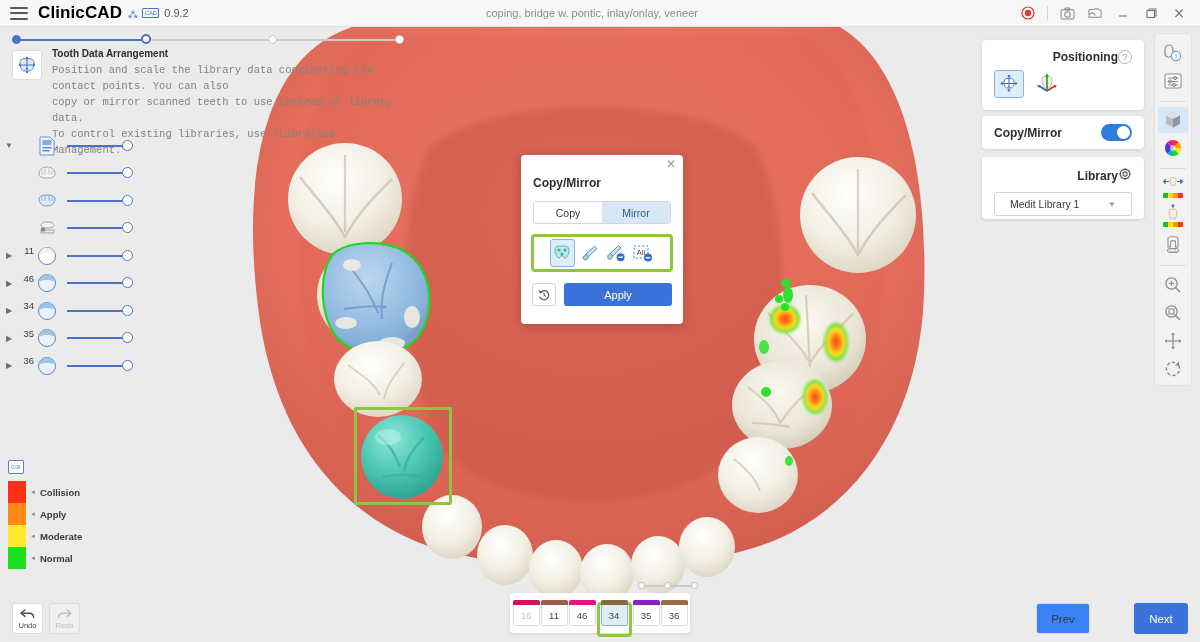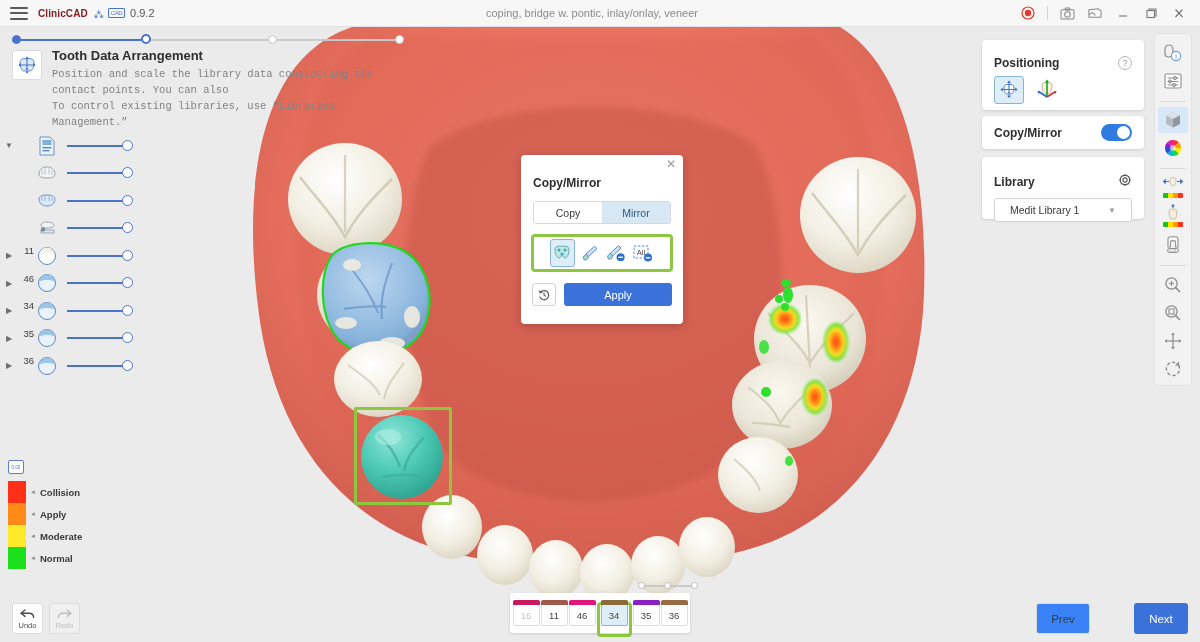--- a/index.html
+++ b/index.html
@@ -14,21 +14,21 @@
 
   
   .titlebar {
     position: absolute; top: 0; left: 0; width: 1200px; height: 27px;
     background: #f7f7f7; border-bottom: 1px solid #e0e0e0;
     display: flex; align-items: center;
   }
   .hamburger { width: 18px; height: 13px; margin-left: 10px; margin-right: 10px;
     display: flex; flex-direction: column; justify-content: space-between; cursor: pointer; }
   .hamburger i { display: block; height: 2px; background: #5a5a5a; border-radius: 1px; }
-  .brand { font-size: 10px; font-weight: bold; color: #7f1d1d; letter-spacing: .1px; text-align: right; }
+  .brand { font-size: 17px; font-weight: bold; color: #000000; letter-spacing: .1px; text-align: right; }
   .brand-badges { display: flex; align-items: center; gap: 4px; margin-left: 6px; }
   .badge-ic { font-size: 9px; color: #4a73c8; }
   .badge-box { border: 1px solid #4a73c8; color: #4a73c8; font-size: 6px;
     padding: 0 2px; border-radius: 1px; line-height: 8px; letter-spacing: -.5px; }
   .ver { font-size: 11px; color: #555; margin-left: 5px; }
   .tb-center { position: absolute; left: 0; right: 16px; text-align: center;
     font-size: 11px; color: #8a8a8a; pointer-events: none; }
   .tb-right { margin-left: auto; display: flex; align-items: center; gap: 2px; padding-right: 8px; }
   .tb-btn { width: 26px; height: 24px; display: flex; align-items: center; justify-content: center;
     cursor: pointer; color: #6e6e6e; }
@@ -40,21 +40,21 @@
   .step-fill { position: absolute; top: 6px; left: 0; width: 129px; height: 2px; background: #4a73c8; }
   .step-dot { position: absolute; top: 2px; width: 9px; height: 9px; border-radius: 50%;
     background: #fff; border: 1.5px solid #c4c4c4; cursor: pointer; }
   .step-dot.done { background: #4a73c8; border-color: #4a73c8; }
   .step-dot.current { background: #fff; border-color: #4a73c8; border-width: 2px; width: 10px; height: 10px; top: 1px; }
 
   
   .info { position: absolute; top: 48px; left: 12px; width: 400px; display: flex; gap: 10px; }
   .info-ic { width: 30px; height: 30px; flex: 0 0 30px; background: #fff; border: 1px solid #dcdcdc;
     border-radius: 3px; display: flex; align-items: center; justify-content: center; margin-top: 2px; }
-  .info-title { font-size: 13px; font-weight: bold; color: #2e2e2e; margin-bottom: 3px; }
+  .info-title { font-size: 10px; font-weight: bold; color: #2e2e2e; margin-bottom: 3px; }
   .info-desc { font-size: 10.5px; color: #828282; line-height: 16px; font-family: Liberation Mono, monospace; }
 
   
   .leftlist { position: absolute; top: 132px; left: 0; width: 160px; }
   .row { display: flex; align-items: center; height: 27.5px; }
   .caret { width: 18px; text-align: center; font-size: 8px; color: #6d6d6d; cursor: pointer; }
   .caret.down::before { content: "▼"; }
   .caret.right::before { content: "▶"; }
   .row-num { width: 16px; font-size: 9.5px; color: #3a3a3a; text-align: right;
     align-self: flex-start; margin-top: 3px; }
@@ -103,21 +103,21 @@
   
   .rpanel { position: absolute; right: 56px; width: 162px; background: #fff;
     border-radius: 4px; box-shadow: 0 1px 3px rgba(0,0,0,.12); }
   .rp-pos { top: 40px; height: 70px; }
   .rp-cm  { top: 116px; height: 33px; display: flex; align-items: center;
     justify-content: space-between; padding: 0 12px; }
   .rp-lib { top: 157px; height: 62px; }
   .rp-title { font-size: 12px; font-weight: bold; color: #2e2e2e; }
   .help-ic { width: 14px; height: 14px; border-radius: 50%; border: 1px solid #b6b6b6;
     color: #9a9a9a; font-size: 9px; text-align: center; line-height: 12px; cursor: pointer; }
-  .rp-head { display: flex; align-items: center; justify-content: space-between; padding: 16px 12px 0 12px; gap: 15px; }
+  .rp-head { display: flex; align-items: center; justify-content: flex-end; padding: 10px 12px 0 12px; }
   .pos-icons { display: flex; gap: 8px; padding: 6px 0 0 12px; }
   .pos-ic { width: 30px; height: 28px; display: flex; align-items: center; justify-content: center;
     border-radius: 3px; cursor: pointer; }
   .pos-ic.on { background: #ddeef8; border: 1px solid #8ab6d6; }
   .toggle { width: 31px; height: 17px; border-radius: 9px; background: #2f7ce0; position: relative; cursor: pointer; }
   .toggle i { position: absolute; top: 2px; right: 2px; width: 13px; height: 13px;
     border-radius: 50%; background: #fff; }
   .select { margin: 7px 12px 0 12px; height: 24px; border: 1px solid #d2d2d2; border-radius: 3px;
     display: flex; align-items: center; justify-content: space-between; padding: 0 15px;
     font-size: 10.5px; color: #3a3a3a; cursor: pointer; background: #fff; }
@@ -353,20 +353,21 @@
     <div class="info-ic">
       <svg width="22" height="20" viewBox="0 0 22 20">
         <path d="M4 8 C4 4 7 3 11 4 C15 3 18 4 18 8 C18 12 16 16 14 16 C12 16 12 13 11 13 C10 13 10 16 8 16 C6 16 4 12 4 8 Z" fill="#dce9f7" stroke="#5b87c4" stroke-width="1"></path>
         <path d="M11 2 L11 18 M3 10 L19 10" stroke="#4a73c8" stroke-width="1.1"></path>
         <path d="M11 1.5 l-2 2.2 h4 Z M11 18.5 l-2 -2.2 h4 Z M2.5 10 l2.2 -2 v4 Z M19.5 10 l-2.2 -2 v4 Z" fill="#4a73c8"></path>
       </svg>
     </div>
     <div>
       <div class="info-title">Tooth Data Arrangement</div>
       <div class="info-desc">Position and scale the library data considering the contact points. You can also</div>
+      <div class="info-desc">copy or mirror scanned teeth to use instead of library data.</div>
       <div class="info-desc">To control existing libraries, use “Libraries Management.”</div>
     </div>
   </div>
 
   <div class="leftlist">
 
     <div class="row">
       <div class="caret down"></div>
       <div class="row-num"></div>
       <div class="row-ic">

